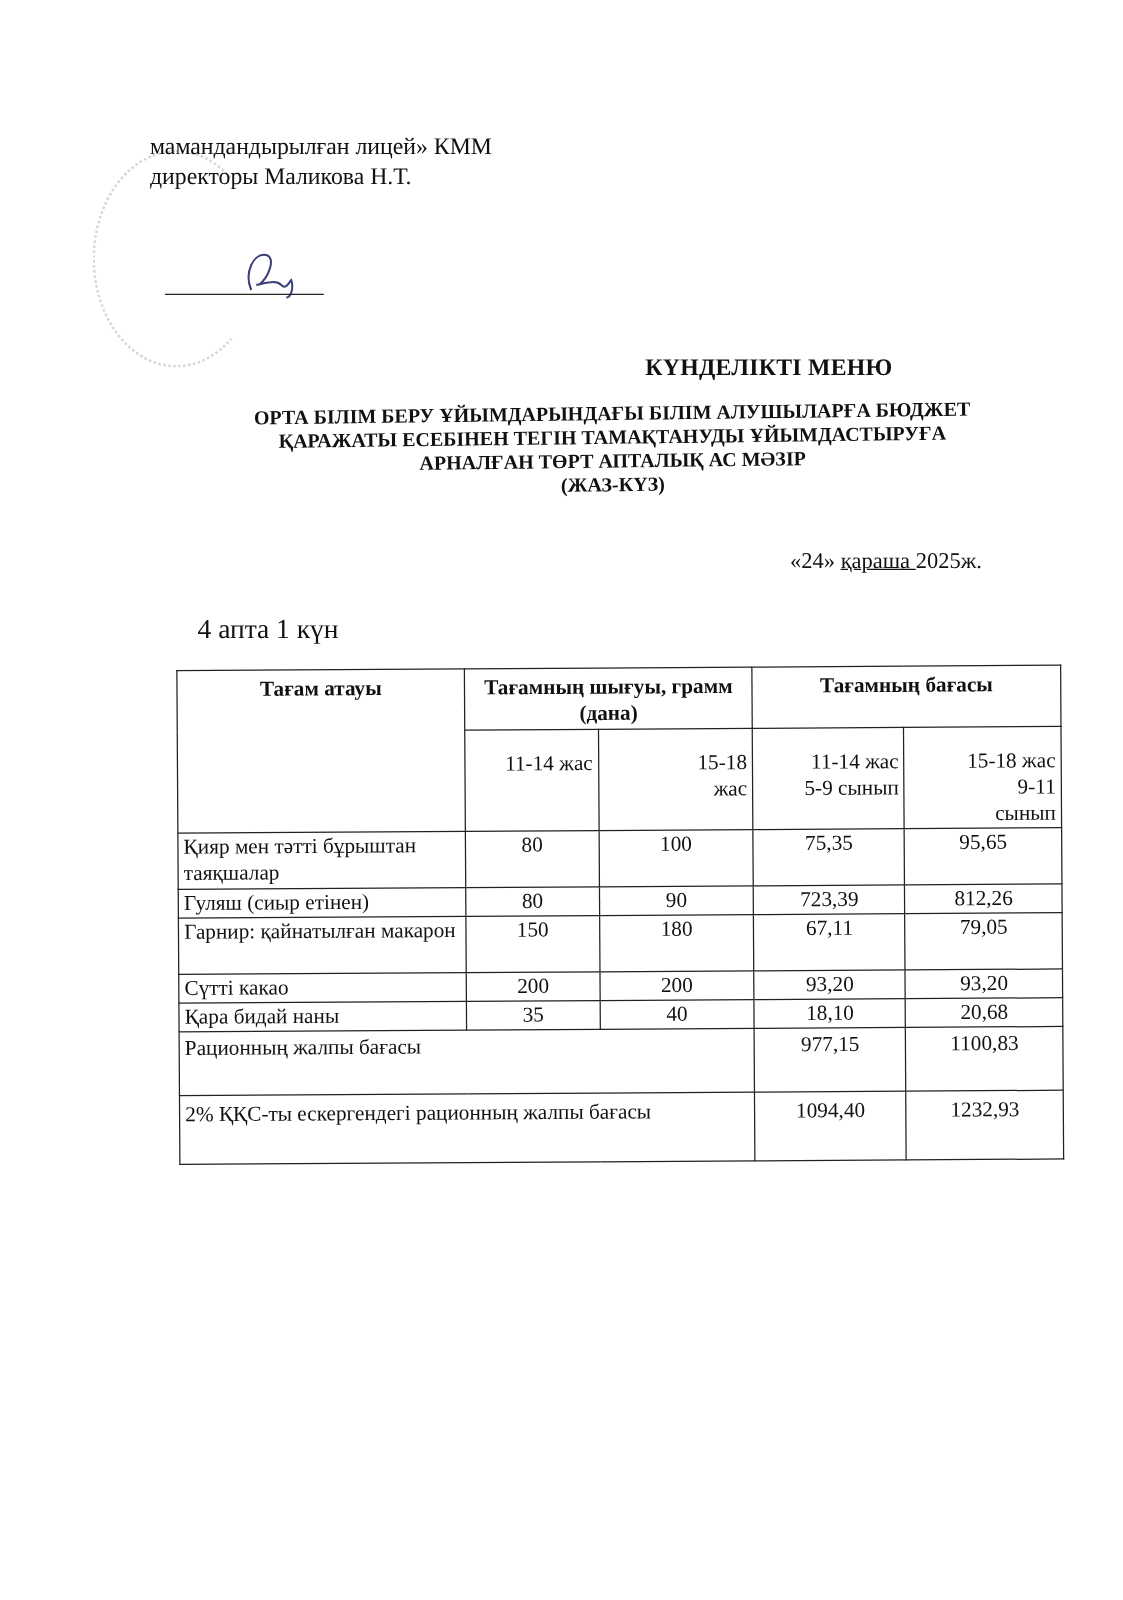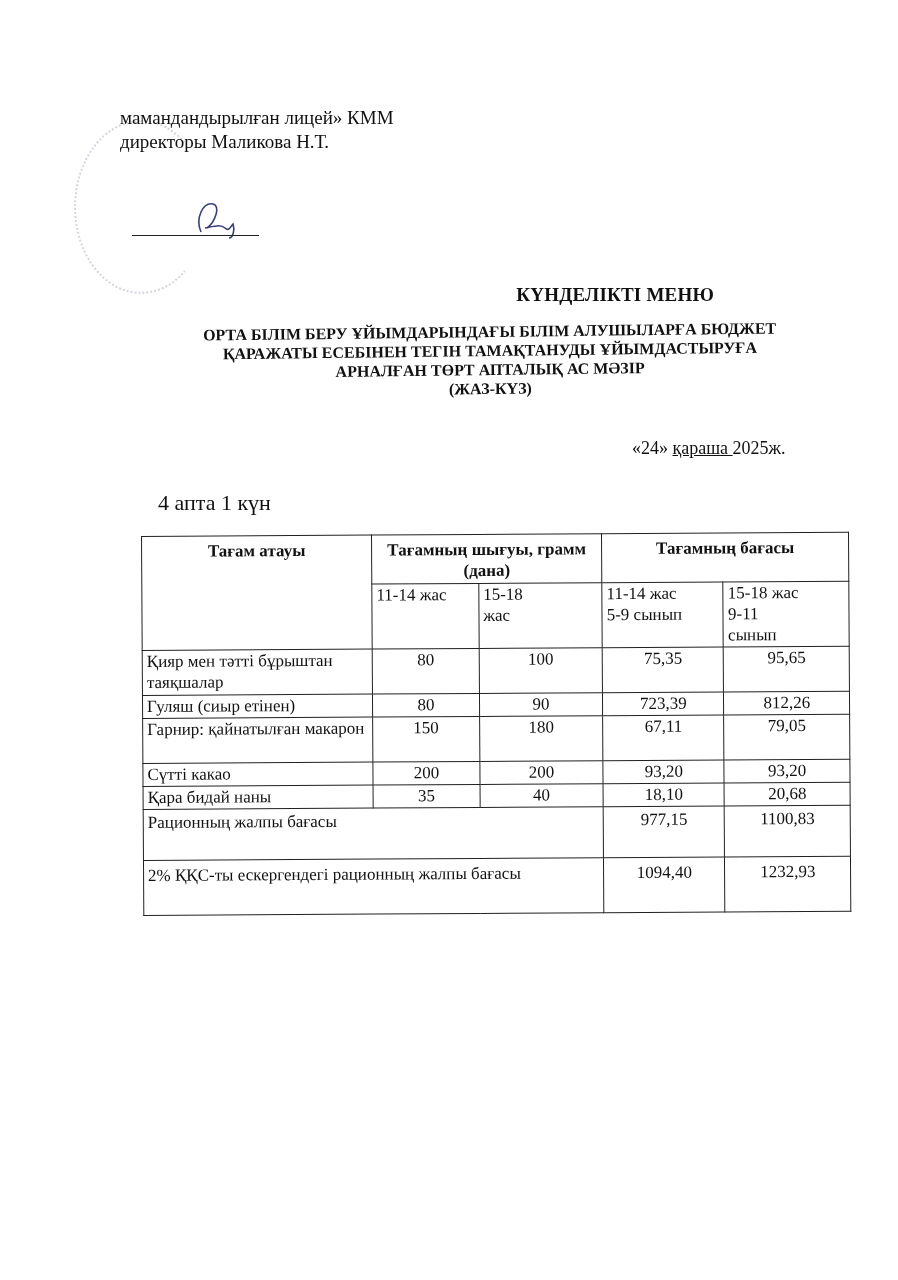--- a/index.html
+++ b/index.html
@@ -49,21 +49,21 @@
   table.menu th { font-weight: bold; text-align: center; font-size: 17px; }
   .c-name { width: 220px; }
   .c-g1 { width: 102px; }
   .c-g2 { width: 118px; }
   .c-p1 { width: 116px; }
   .c-p2 { width: 120px; }
   td.num { text-align: center; }
   td.mid { vertical-align: middle; }
   td.name { text-align: left; }
   tr.hdr1 th { height: 44px; padding-top: 4px; }
-  tr.hdr2 td { height: 64px; text-align: left; padding-top: 0; }
+  tr.hdr2 td { height: 64px; text-align: right; padding-top: 16px; }
   tr.r1 td { height: 44px; }
   tr.r2 td { height: 22px; }
   tr.r3 td { height: 44px; }
   tr.r4 td, tr.r5 td { height: 22px; }
   tr.tot td { height: 48px; padding-top: 2px; }
   tr.vat td { height: 50px; padding-top: 4px; }
 </style>
 </head>
 <body>
 

